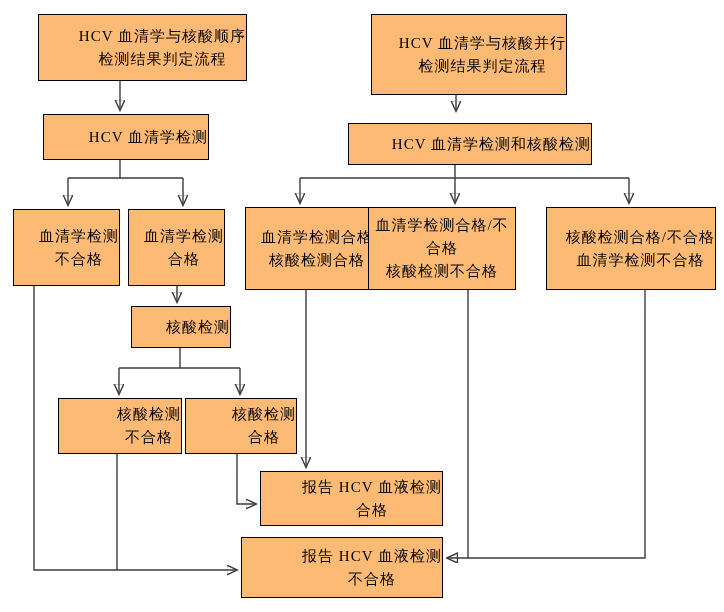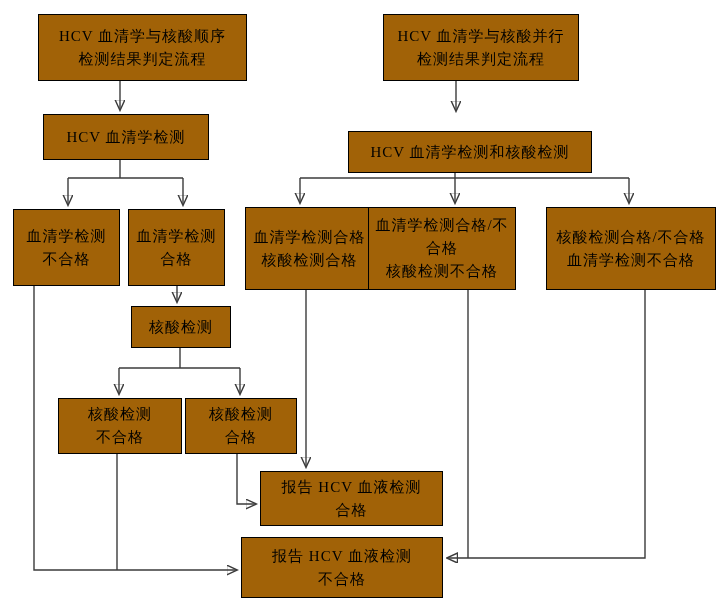--- a/index.html
+++ b/index.html
@@ -26,24 +26,24 @@
   }
   .connectors path {
     stroke: #3b3b3b;
     stroke-width: 1.4;
     fill: none;
   }
   .node {
     position: absolute;
     box-sizing: border-box;
     border: 1.7px solid #000000;
-    background: #a16207;
+    background: #fdba74;
     display: flex;
     align-items: center;
-    justify-content: center;
+    justify-content: flex-end;
     text-align: center;
   }
   .node-label {
     display: block;
     white-space: pre-line;
     font-size: 15px;
     line-height: 23px;
     letter-spacing: 1px;
   }
 </style>
@@ -116,26 +116,26 @@
   <div class="node" style="left:58px; top:398px; width:124px; height:56px;">
     <span class="node-label">核酸检测
 不合格</span>
   </div>
 
   <div class="node" style="left:185px; top:398px; width:112px; height:56px;">
     <span class="node-label">核酸检测
 合格</span>
   </div>
 
-  <div class="node" style="left:383px; top:14px; width:196px; height:67px;">
+  <div class="node" style="left:371px; top:14px; width:196px; height:81px;">
     <span class="node-label">HCV 血清学与核酸并行
 检测结果判定流程</span>
   </div>
 
-  <div class="node" style="left:348px; top:131px; width:244px; height:42px;">
+  <div class="node" style="left:348px; top:123px; width:244px; height:42px;">
     <span class="node-label">HCV 血清学检测和核酸检测</span>
   </div>
 
   <div class="node" style="left:233px; top:207px; width:129px; height:83px;margin-left:12px;">
     <span class="node-label">血清学检测合格
 核酸检测合格</span>
   </div>
 
   <div class="node" style="left:368px; top:207px; width:148px; height:83px;">
     <span class="node-label">血清学检测合格/不合格

